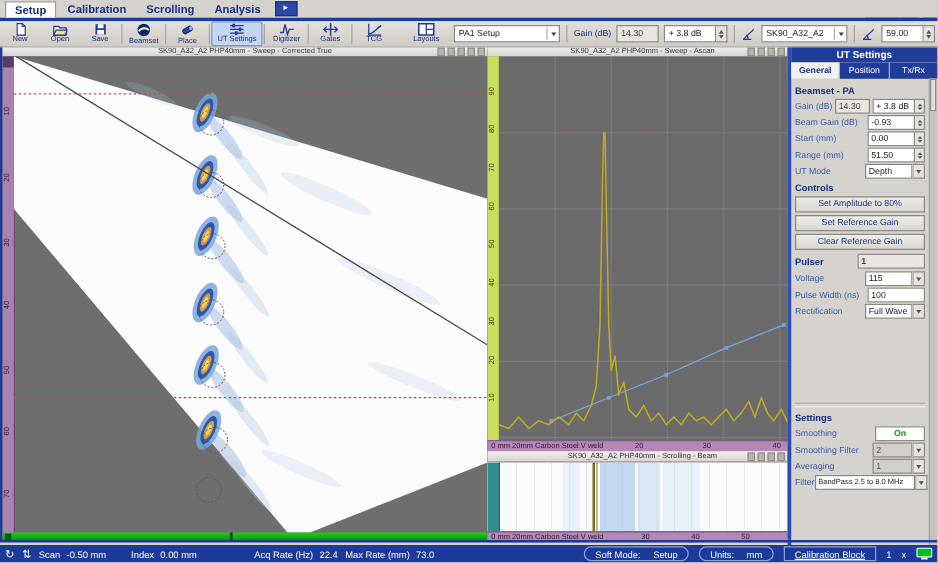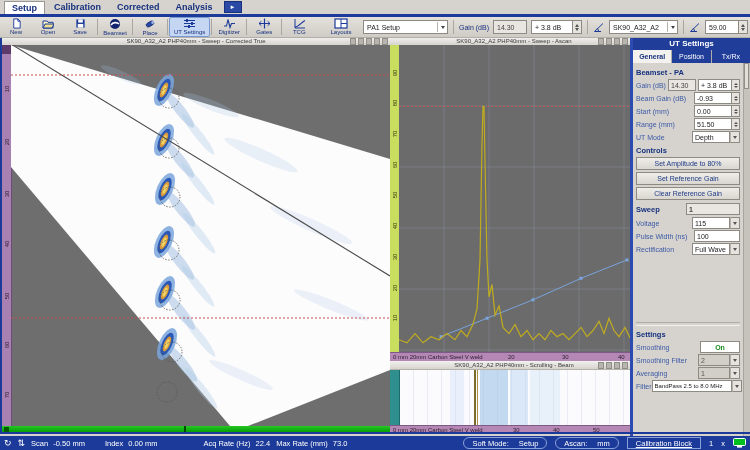--- a/index.html
+++ b/index.html
@@ -118,21 +118,21 @@
              background:#fff;color:#1b3a99;font-size:8px;font-weight:bold;}
 </style>
 </head>
 <body>
 
 <div id="app">
 
   <div id="menubar">
     <span class="menu-item active">Setup</span>
     <span class="menu-item">Calibration</span>
-    <span class="menu-item">Corrected</span>
+    <span class="menu-item">Scrolling</span>
     <span class="menu-item">Analysis</span>
     <span id="menu-overflow">▸</span>
   </div>
   <div id="menu-underline"></div>
   <div id="menu-right-band">
     <svg width="11" height="11" viewBox="0 0 11 11">
       <circle cx="5.5" cy="5.5" r="3.4" fill="none" stroke="#fff" stroke-width="1.6"></circle>
       <g stroke="#fff" stroke-width="1.4">
         <line x1="5.5" y1="0" x2="5.5" y2="2"></line>
           <line x1="5.5" y1="9" x2="5.5" y2="11"></line>
@@ -531,21 +531,21 @@
             </div>
         </div>
       </div>
       <div class="sec-header">
           <span>Controls</span>
         </div>
       <div class="pbtn">Set Amplitude to 80%</div>
       <div class="pbtn">Set Reference Gain</div>
       <div class="pbtn">Clear Reference Gain</div>
       <div class="sec-header">
-        <span>Sweep</span>
+        <span>Pulser</span>
         <div class="pval ro" style="width:48px;">
             <span>1</span>
           </div>
       </div>
       <div class="prow">
         <span class="plabel">Voltage</span>
         <div class="pgroup">
           <div class="pval" style="width:32px;">
               <span>115</span>
             </div>
@@ -640,21 +640,21 @@
     <span class="sb-pair">
       <span>Max Rate (mm)</span>
         <span>73.0</span>
     </span>
     <span class="sb-right">
       <span class="sb-chip">
         <span>Soft Mode:</span>
           <span>Setup</span>
       </span>
       <span class="sb-chip">
-        <span>Ascan:</span>
+        <span>Units:</span>
           <span>mm</span>
       </span>
       <span class="sb-btn">Calibration Block</span>
       <span>1</span>
       <span>x</span>
       <svg width="13" height="10" viewBox="0 0 13 10">
         <rect x="0.5" y="0.5" width="12" height="7" rx="1" fill="#00c020" stroke="#fff" stroke-width="1"></rect>
         <rect x="4" y="8" width="5" height="1.6" fill="#fff"></rect>
       </svg>
     </span>

